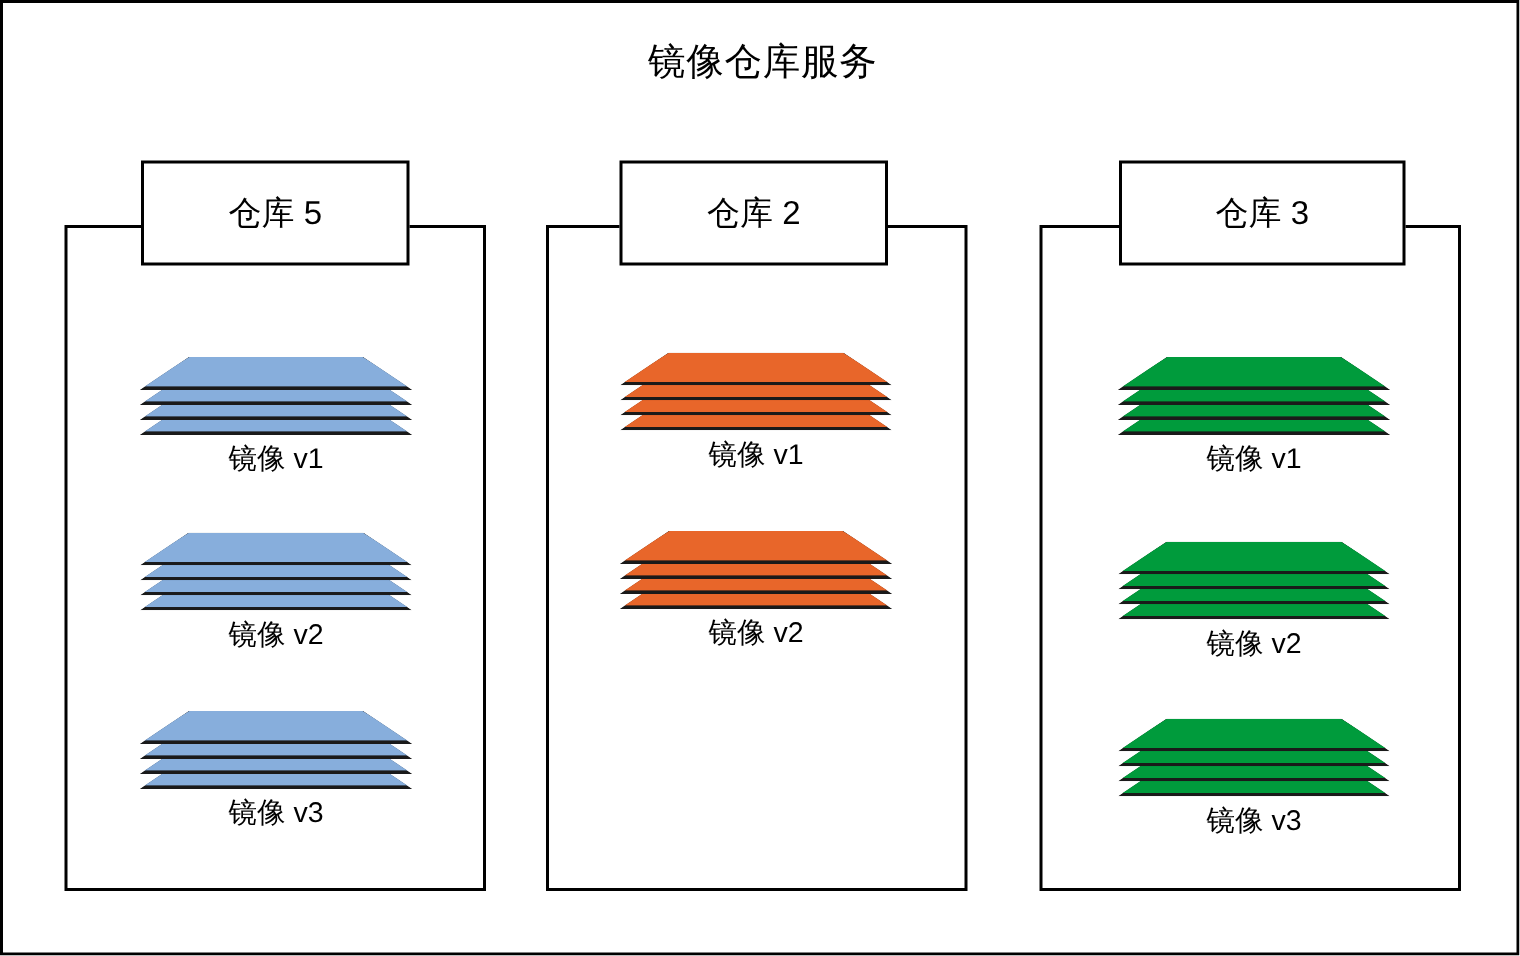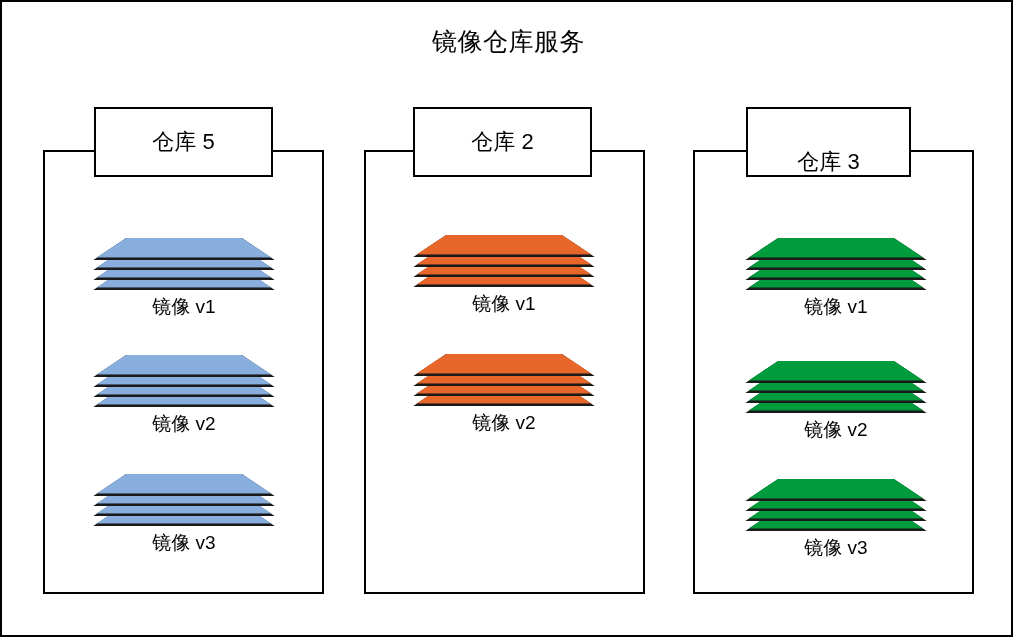--- a/index.html
+++ b/index.html
@@ -233,21 +233,21 @@
       <div class="layer" style="top:0px;">
         <div class="layer-edge"></div>
         <div class="layer-fill" style="background:#E8662A;"></div>
       </div>
     </div>
     <div class="stack-caption">镜像 v2</div>
   </div>
 
   <div class="repo-container" style="left:691px; top:148px; width:281px; height:444px;"></div>
 
-  <div class="repo-label-box" style="left:744px; top:105px; width:165px; height:70px;align-items:flex-end;">
+  <div class="repo-label-box" style="left:744px; top:105px; width:191px; height:70px;">
     <span class="repo-label-text">仓库 3</span>
   </div>
 
   <div class="image-group" style="left:743px; top:236px;">
     <div class="stack">
       <div class="layer" style="top:30px;">
         <div class="layer-edge"></div>
         <div class="layer-fill" style="background:#009B3C;"></div>
       </div>
       <div class="layer" style="top:20px;">

